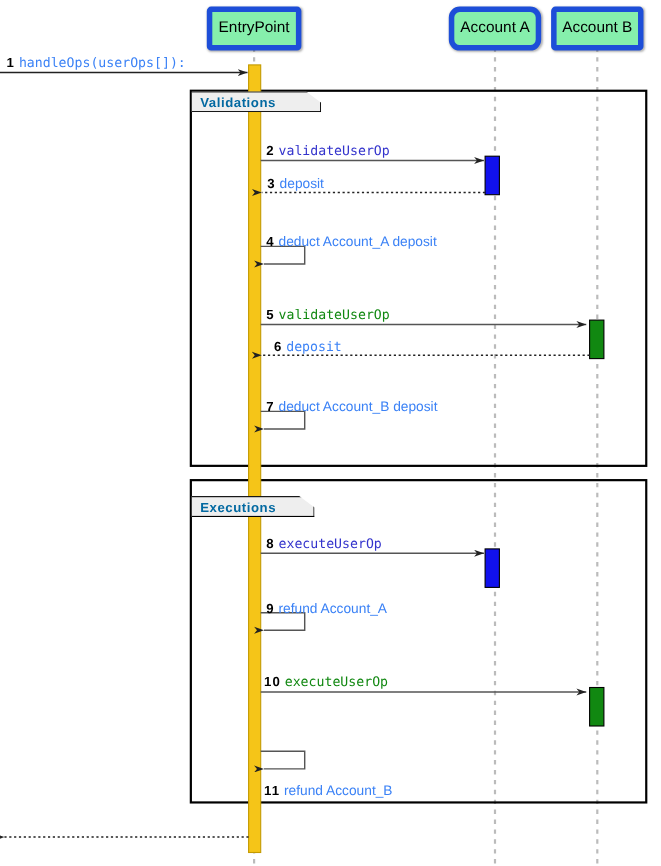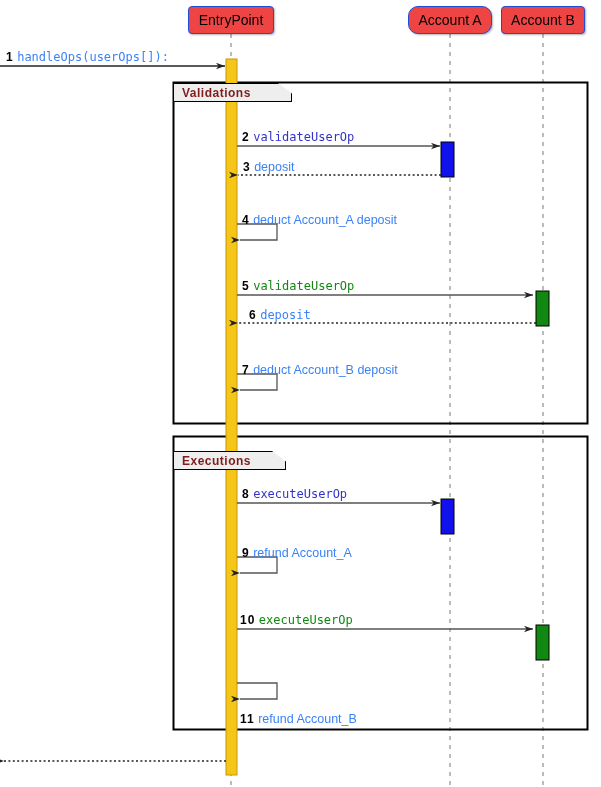--- a/index.html
+++ b/index.html
@@ -22,39 +22,39 @@
   svg#canvas {
     position: absolute;
     left: 0;
     top: 0;
   }
 
   
   .participant {
     position: absolute;
     box-sizing: border-box;
-    background: #ef4444;
-    border: 1px solid #1d4ed8;
+    background: #86efac;
+    border: 5px solid #1d4ed8;
     border-radius: 4px;
     color: #000000;
     font-family: "Liberation Sans", sans-serif;
     font-size: 14px;
     line-height: 26px;
     text-align: center;
-    height: 28px;
+    height: 40px;
     box-shadow: 1px 1px 2px rgba(0,0,0,0.30);
   }
 
   
   .frame-label {
     position: absolute;
     box-sizing: border-box;
     height: 19px;
     background: #EEEEEE;
-    color: #7f1d1d;
+    color: #0369a1;
     font-family: "Liberation Sans", sans-serif;
     font-size: 12px;
     font-weight: bold;
     line-height: 18px;
     letter-spacing: 0.5px;
     padding-left: 8px;
     border: 1px solid #000000;
     border-left: none;
     clip-path: polygon(0 0, calc(100% - 14px) 0, 100% 55%, 100% 100%, 0 100%);
   }

